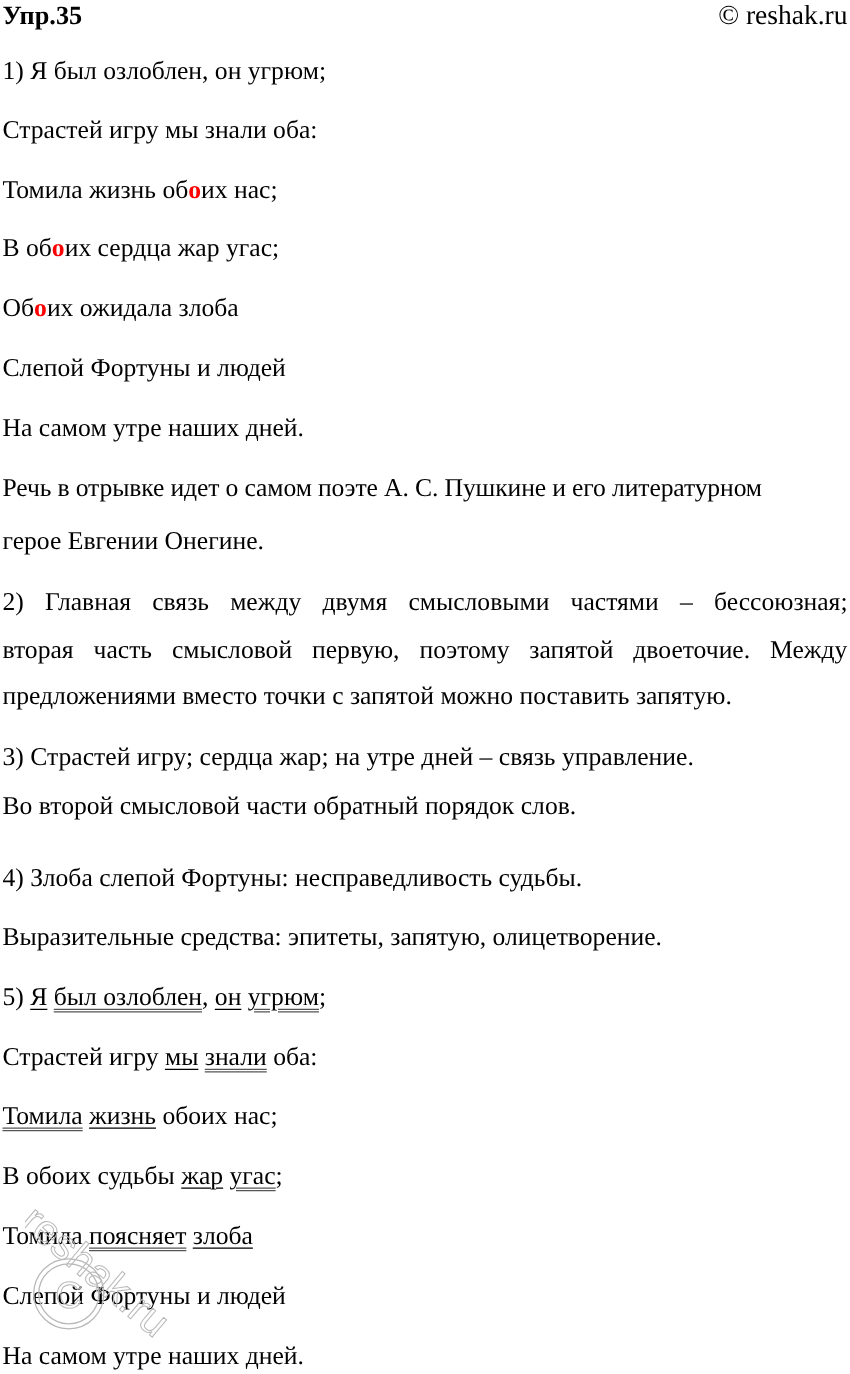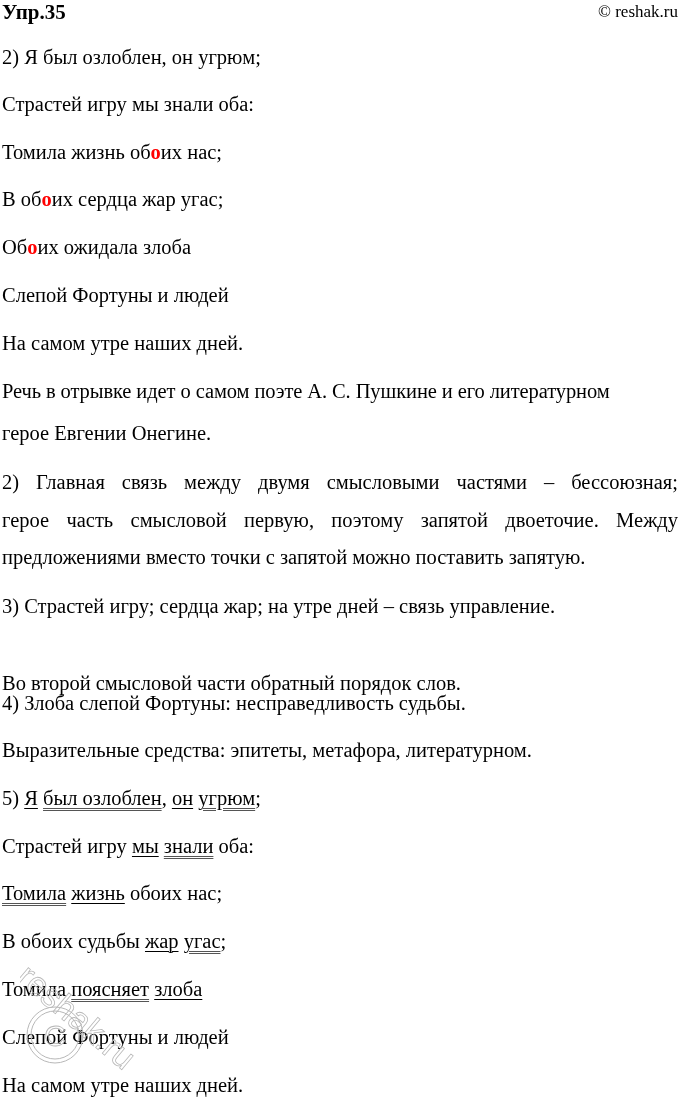--- a/index.html
+++ b/index.html
@@ -2,40 +2,40 @@
 <html><head>
 <meta charset="utf-8">
 <style>
   html, body { margin: 0; padding: 0; background: #ffffff; }
   body {
     width: 680px; height: 1099px; overflow: hidden; position: relative;
     font-family: "Liberation Serif", serif; color: #000; font-size: 20.5px;
   }
   .header { position: absolute; top: 0; left: 0; width: 680px; height: 26px; }
   .title { position: absolute; left: 2px; top: 0px; font-weight: bold; font-size: 21px; line-height: 24px; }
-  .copyright { position: absolute; right: 2px; top: 0px; font-size: 17px; line-height: 24px; }
+  .copyright { position: absolute; right: 2px; top: 0px; font-size: 22px; line-height: 24px; }
   .line { position: absolute; left: 2px; white-space: nowrap; line-height: 24px; }
   .red { color: #ff0000; font-weight: bold; }
   .u1 { text-decoration: underline; text-underline-offset: 3px; text-decoration-thickness: 1px; }
   .u2 { text-decoration: underline double; text-underline-offset: 3px; text-decoration-thickness: 1px; text-decoration-color: #555; }
   .watermark {
     position: absolute; left: 20px; top: 950px; width: 200px; height: 150px;
     pointer-events: none;
   }
   .row-flex { position: absolute; left: 2px; width: 676px; display: flex; justify-content: space-between; line-height: 24px; white-space: nowrap; }
 </style>
 </head>
 <body>
 
 <div class="header">
   <div class="title">Упр.35</div>
   <div class="copyright">© reshak.ru</div>
 </div>
 
-<div class="line" style="top:45px">2) Я был озлоблен, он угрюм;</div>
+<div class="line" style="top:45px">1) Я был озлоблен, он угрюм;</div>
 <div class="line" style="top:92px">Страстей игру мы знали оба:</div>
 <div class="line" style="top:140px">
   <span>Томила жизнь об</span><span class="red">о</span><span>их нас;</span>
 </div>
 <div class="line" style="top:187px">
   <span>В об</span><span class="red">о</span><span>их сердца жар угас;</span>
 </div>
 <div class="line" style="top:235px">
   <span>Об</span><span class="red">о</span><span>их ожидала злоба</span>
 </div>
@@ -50,35 +50,35 @@
   <span>Главная</span>
   <span>связь</span>
   <span>между</span>
   <span>двумя</span>
   <span>смысловыми</span>
   <span>частями</span>
   <span>–</span>
   <span>бессоюзная;</span>
 </div>
 <div class="row-flex" style="top:508px">
-  <span>герое</span>
+  <span>вторая</span>
   <span>часть</span>
   <span>смысловой</span>
   <span>первую,</span>
   <span>поэтому</span>
   <span>запятой</span>
   <span>двоеточие.</span>
   <span>Между</span>
 </div>
 <div class="line" style="top:545px">предложениями вместо точки с запятой можно поставить запятую.</div>
 
 <div class="line" style="top:594px">3) Страстей игру; сердца жар; на утре дней – связь управление.</div>
-<div class="line" style="top:671px">Во второй смысловой части обратный порядок слов.</div>
+<div class="line" style="top:633px">Во второй смысловой части обратный порядок слов.</div>
 <div class="line" style="top:691px">4) Злоба слепой Фортуны: несправедливость судьбы.</div>
-<div class="line" style="top:738px">Выразительные средства: эпитеты, метафора, литературном.</div>
+<div class="line" style="top:738px">Выразительные средства: эпитеты, запятую, олицетворение.</div>
 
 <div class="line" style="top:786px">
   <span>5) </span><span class="u1">Я</span><span> </span><span class="u2">был озлоблен</span><span>, </span><span class="u1">он</span><span> </span><span class="u2">угрюм</span><span>;</span>
 </div>
 <div class="line" style="top:834px">
   <span>Страстей игру </span><span class="u1">мы</span><span> </span><span class="u2">знали</span><span> оба:</span>
 </div>
 <div class="line" style="top:881px">
   <span class="u2">Томила</span><span> </span><span class="u1">жизнь</span><span> обоих нас;</span>
 </div>

